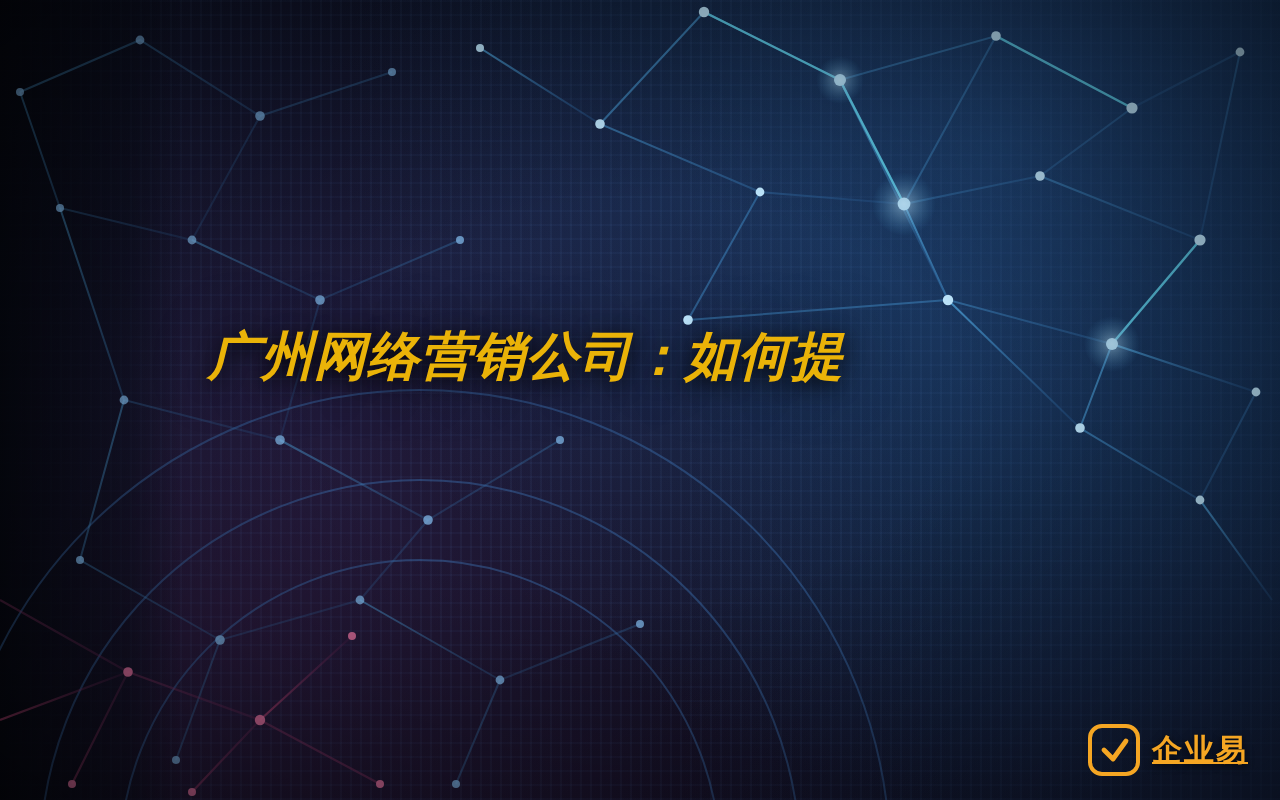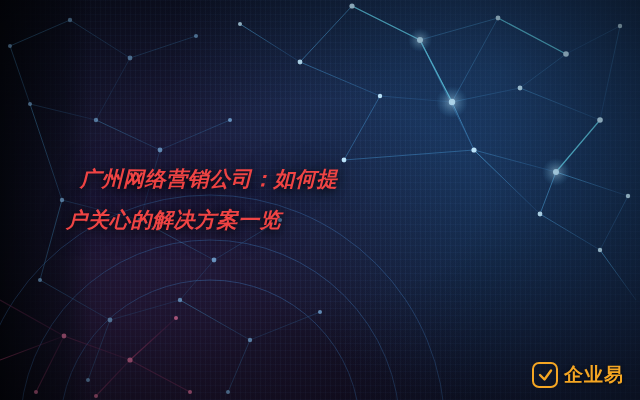--- a/index.html
+++ b/index.html
@@ -65,25 +65,25 @@
   .bg-vignette {
     position: absolute;
     inset: 0;
     background: radial-gradient(ellipse at 50% 50%, rgba(0,0,0,0) 35%, rgba(0,0,0,0.55) 100%);
   }
   .svg-layer { position: absolute; inset: 0; }
 
   
   .headline {
     position: absolute;
-    left: 66px;
+    left: 90px;
     top: 158px;
     width: 500px;
-    color: #ef4444;
-    font-size: 21px;
+    color: #eab308;
+    font-size: 26px;
     font-weight: 700;
     line-height: 41px;
     letter-spacing: 0.5px;
     text-shadow: 0 2px 10px rgba(0,0,0,0.85), 0 0 28px rgba(0,0,0,0.5);
     font-style: italic;
   }
   .headline .line { display: block; white-space: nowrap; }
   .headline .line.l1 { text-indent: 14px; }
 
   
@@ -96,24 +96,25 @@
     gap: 6px;
   }
   .wm-mark {
     position: relative;
     width: 26px;
     height: 26px;
     flex: 0 0 auto;
   }
   .wm-text {
     color: #f5a623;
-    font-size: 19px;
+    font-size: 15px;
     font-weight: 700;
     letter-spacing: 1px;
     text-shadow: 0 1px 4px rgba(0,0,0,0.7);
+    text-decoration: underline;
   }
 </style>
 </head>
 <body>
 
 <div id="stage">
 
   <div class="bg-base"></div>
   <div class="bg-stripes"></div>
   <div class="bg-stripes2"></div>
@@ -239,21 +240,20 @@
       <circle cx="452" cy="102" r="16" fill="url(#nodeGlow)"></circle>
       <circle cx="556" cy="172" r="14" fill="url(#nodeGlow)"></circle>
       <circle cx="420" cy="40" r="12" fill="url(#nodeGlow)"></circle>
     </g>
   </svg>
 
   <div class="bg-vignette"></div>
 
   <div class="headline">
     <span class="line l1">广州网络营销公司：如何提</span>
-    <span class="line l3">户关心的解决方案一览</span>
   </div>
 
   <div class="watermark">
     <span class="wm-mark">
       <svg width="26" height="26" viewBox="0 0 26 26">
         <rect x="1" y="1" width="24" height="24" rx="6" fill="none" stroke="#f5a623" stroke-width="2"></rect>
         <path d="M8 13 L12.5 17.5 L19 8.5" fill="none" stroke="#f5a623" stroke-width="2.4" stroke-linecap="round" stroke-linejoin="round"></path>
       </svg>
     </span>
     <span class="wm-text">企业易</span>

